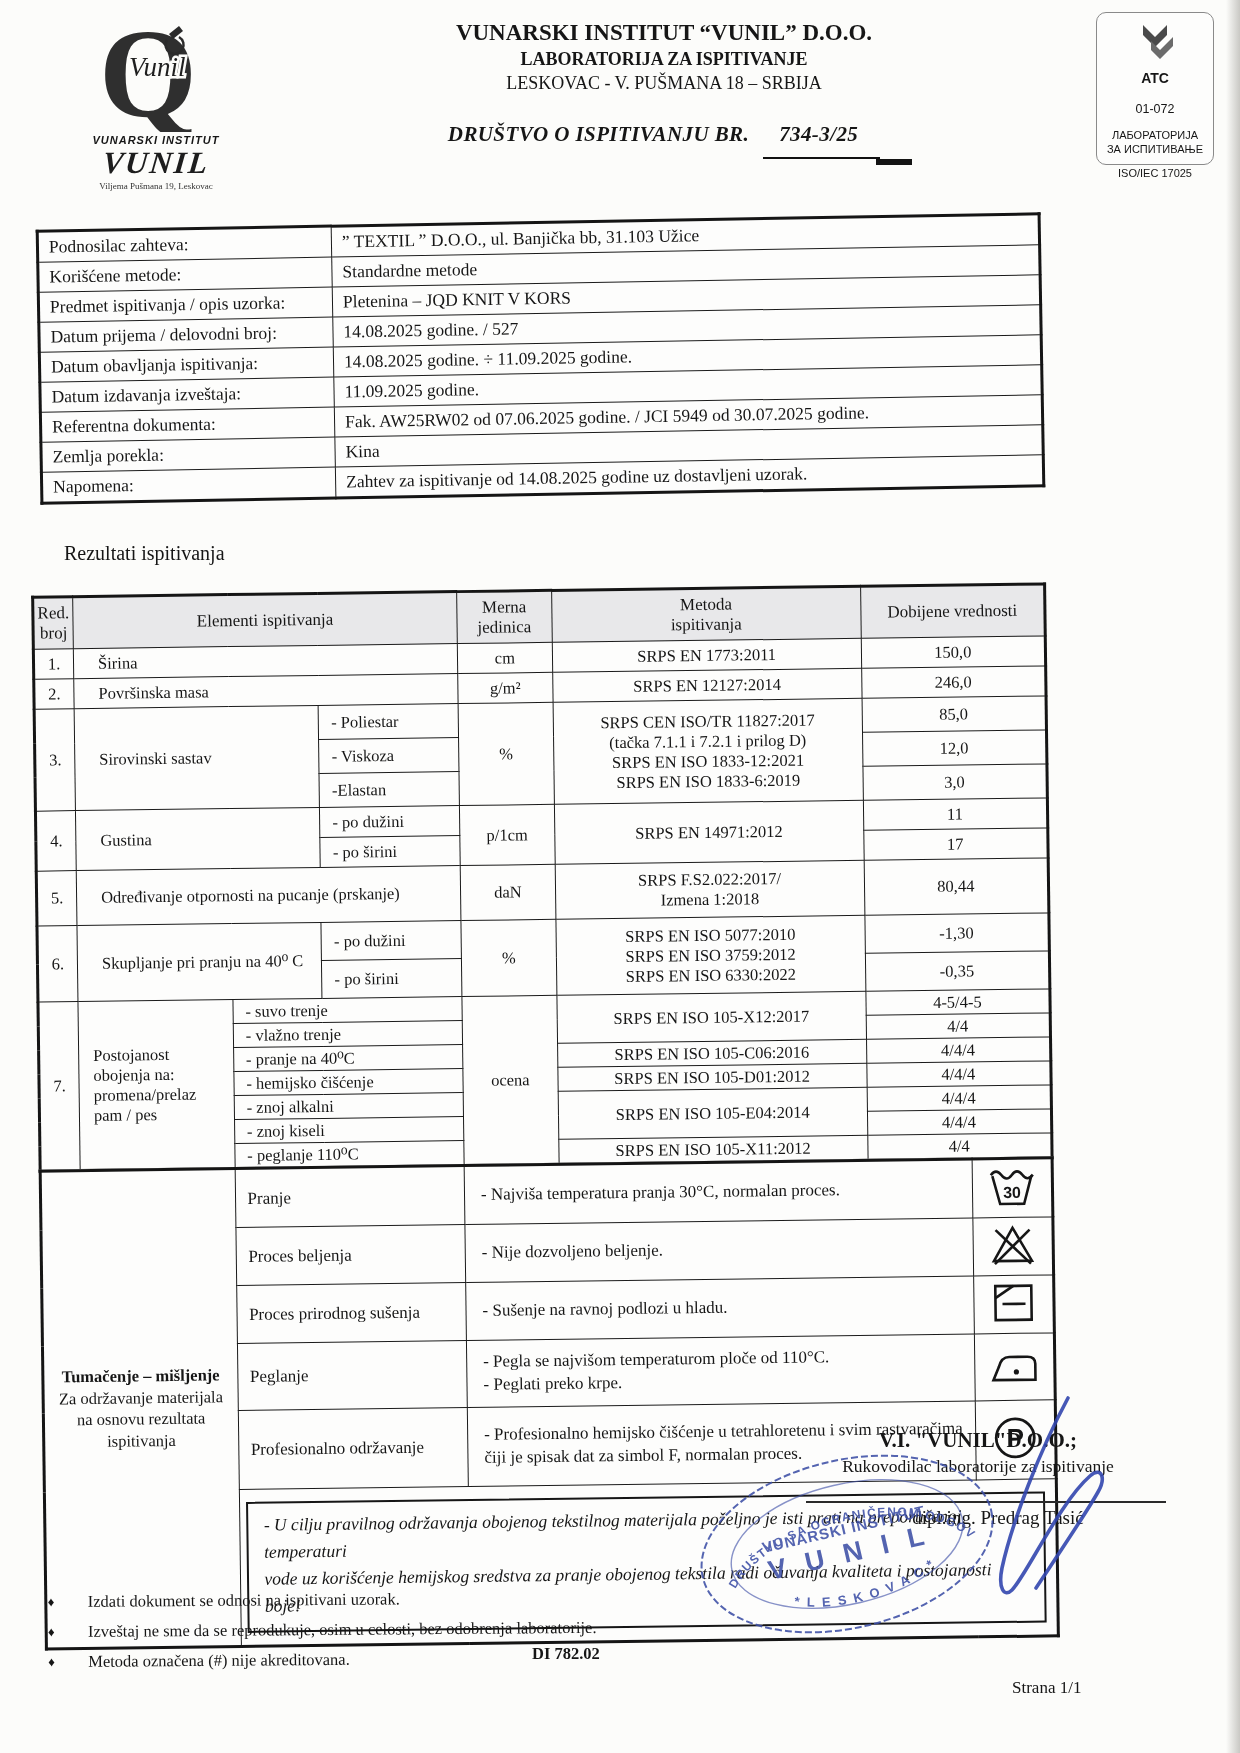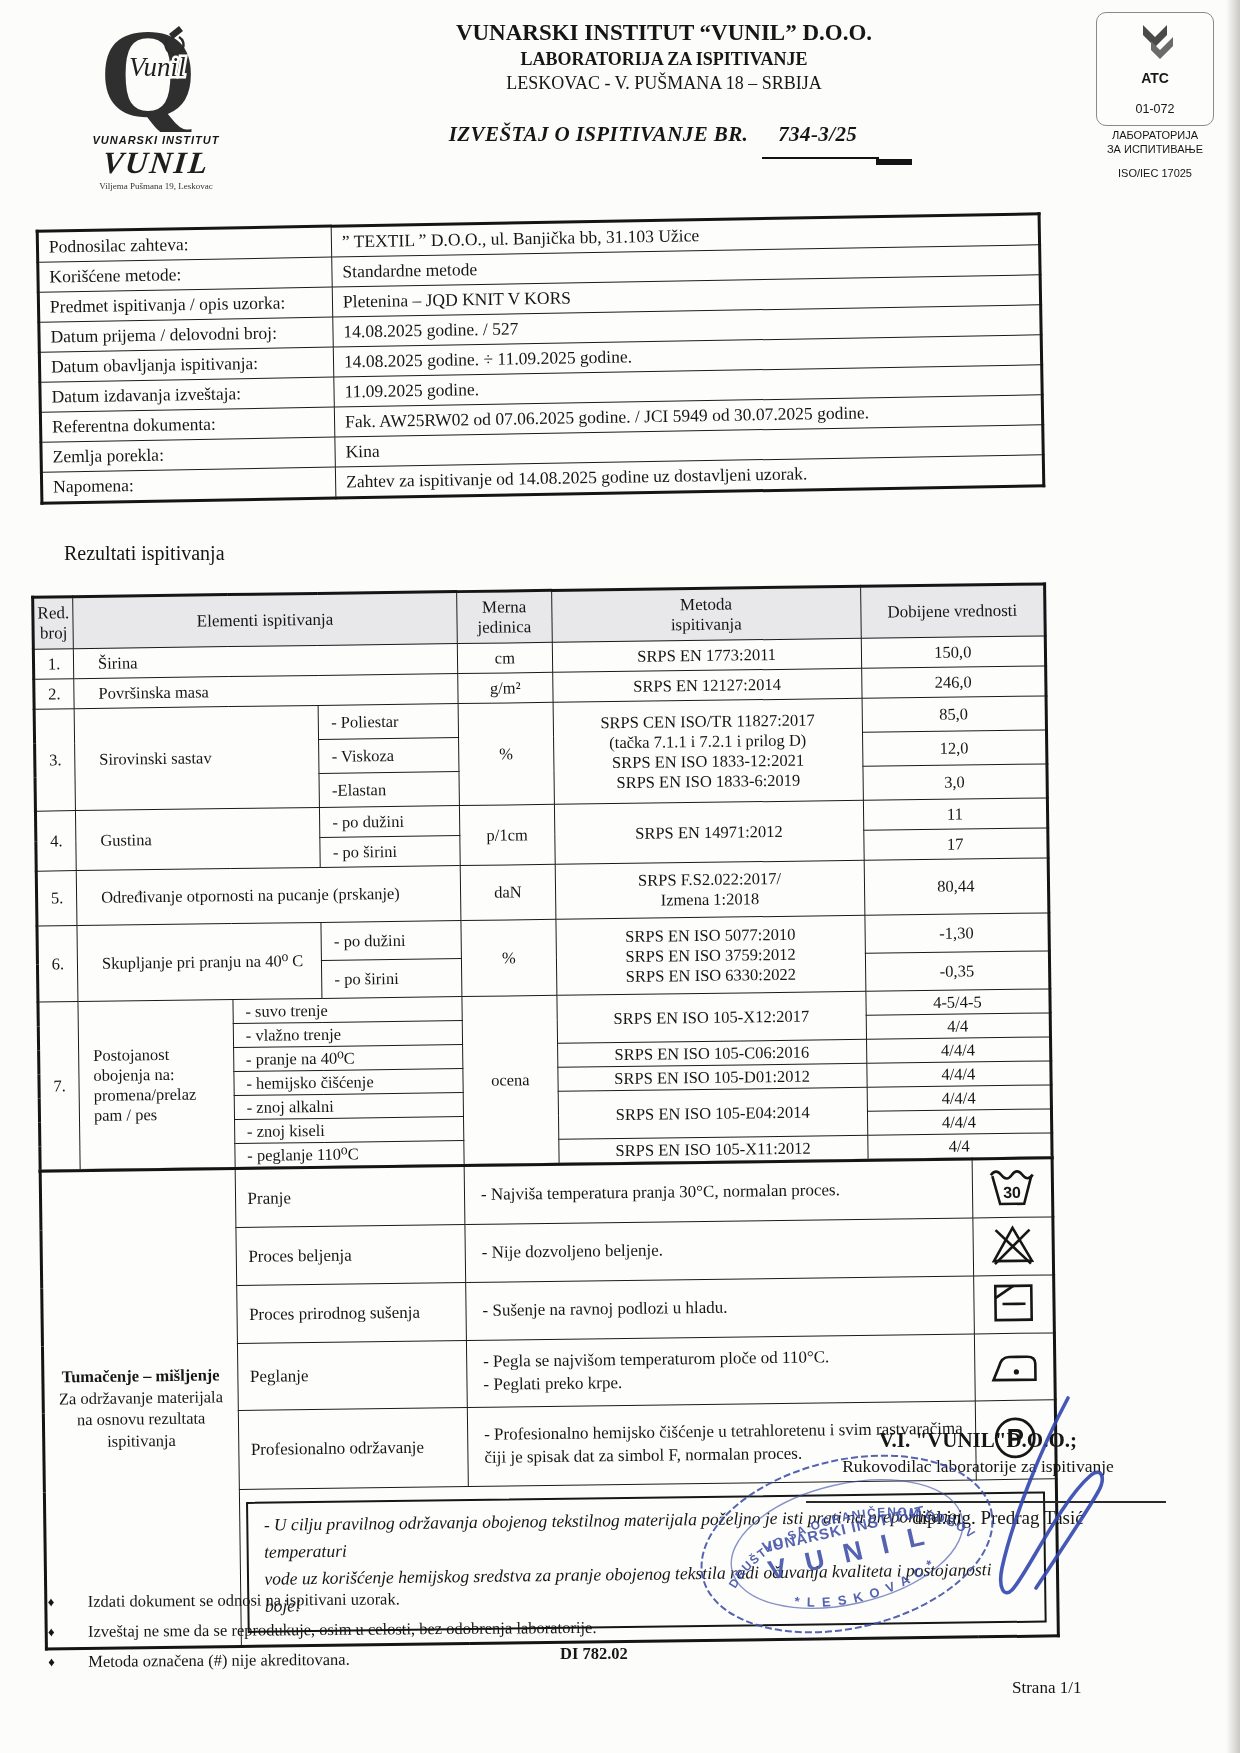--- a/index.html
+++ b/index.html
@@ -17,21 +17,21 @@
   .vi-name{font-size:31px;font-weight:bold;font-style:italic;letter-spacing:2px;color:#1d1d1d;
         line-height:1;margin-top:1px;transform:skewX(-6deg);}
   .vi-addr{font-size:9px;margin-top:3px;color:#333;}
   .hdr-center{flex:1;text-align:center;padding-top:8px;}
   .inst{font-size:23px;font-weight:bold;}
   .lab{font-size:18px;font-weight:bold;margin-top:3px;}
   .addr,.tel{font-size:18px;margin-top:3px;}
   .report-title{margin-top:28px;font-size:21px;font-weight:bold;font-style:italic;letter-spacing:.4px;}
   .report-no{display:inline-block;border-bottom:2.4px solid #111;padding:0 22px 10px 16px;margin-left:14px;}
   .hdr-right{width:158px;flex:none;display:flex;justify-content:flex-end;}
-  .atc-badge{width:118px;height:114px;border:1.6px solid #8a8a8a;border-radius:10px;
+  .atc-badge{width:118px;height:153px;border:1.6px solid #8a8a8a;border-radius:10px;
         padding:10px 4px 6px;text-align:center;font-family:"Liberation Sans","DejaVu Sans",sans-serif;
         background:#fdfdfc;box-sizing:border-box;}
   .atc-label{font-weight:bold;font-size:14px;margin-top:3px;}
   .atc-code{font-size:12.5px;margin-top:16px;}
   .atc-cert{font-size:11px;line-height:1.25;margin-top:13px;}
   .atc-iso{font-size:11px;margin-top:10px;}
   .scan-dash{position:absolute;left:876px;top:159px;width:36px;height:6px;background:#141414;}
 
   
   .info-table{border-collapse:collapse;width:1005px;margin:30px 0 0 38px;transform:rotate(-1deg);
@@ -71,21 +71,21 @@
   .sig-role{font-size:17.5px;margin-top:3px;}
   .sig-line{border-bottom:2px solid #2a2a2a;width:360px;margin:24px 0 4px 18px;}
   .sig-name{font-size:19px;text-align:center;margin-left:40px;}
   .stamp{position:absolute;left:-18px;top:16px;z-index:3;opacity:.88;}
   .scribble{position:absolute;left:240px;top:-36px;z-index:4;}
 
   
   .footer-bullets{position:absolute;left:48px;top:1590px;transform:rotate(-0.45deg);}
   .f-line{display:flex;align-items:flex-start;margin-bottom:10px;font-size:16.5px;}
   .f-dia{width:14px;font-size:13px;margin:2px 26px 0 0;}
-  .doc-id{position:absolute;left:532px;top:1644px;font-size:16.5px;font-weight:bold;margin-left:28px;}
+  .doc-id{position:absolute;left:532px;top:1644px;font-size:16.5px;font-weight:bold;}
   .page-label{position:absolute;left:1012px;top:1678px;font-size:17px;}
 
   svg text{font-family:"Liberation Serif","DejaVu Serif",serif;}
   .sans-text{font-family:"Liberation Sans","DejaVu Sans",sans-serif;}
 </style>
 </head>
 <body>
 
 <div class="page">
 
@@ -100,21 +100,21 @@
       <div class="vi-small">VUNARSKI INSTITUT</div>
       <div class="vi-name">VUNIL</div>
       <div class="vi-addr">Viljema Pušmana 19, Leskovac</div>
     </div>
 
     <div class="hdr-center">
       <div class="inst">VUNARSKI INSTITUT “VUNIL” D.O.O.</div>
       <div class="lab">LABORATORIJA ZA ISPITIVANJE</div>
       <div class="addr">LESKOVAC - V. PUŠMANA 18 – SRBIJA</div>
       <div class="report-title">
-        <span>IZVEŠTAJ O ISPITIVANJE BR.</span><span class="report-no">734-3/25</span>
+        <span>DRUŠTVO O ISPITIVANJU BR.</span><span class="report-no">734-3/25</span>
       </div>
     </div>
 
     <div class="hdr-right">
       <div class="atc-badge">
         <svg width="44" height="40" viewBox="0 0 44 40">
           <path d="M10,2 L22,14 L34,2 L34,12 L22,24 L10,12 Z" fill="#4a4a4a"></path>
           <path d="M18,18 L27,27 L40,14 L40,23 L27,36 L18,27 Z" fill="#6b6b6b"></path>
         </svg>
         <div class="atc-label">ATC</div>

